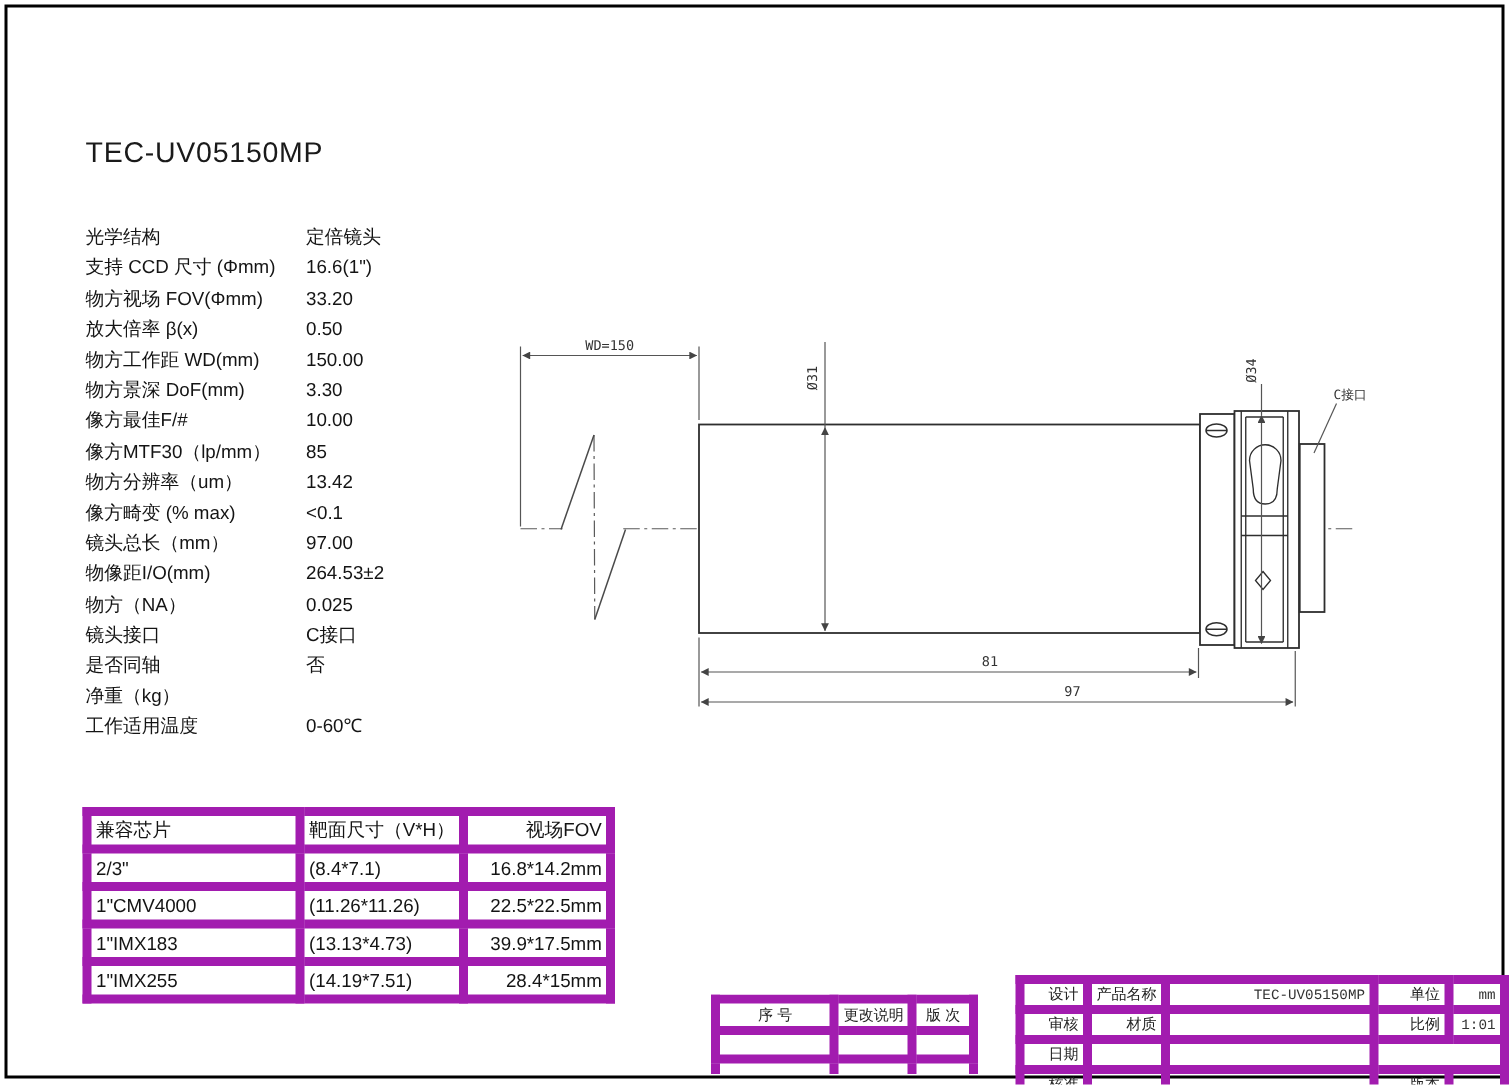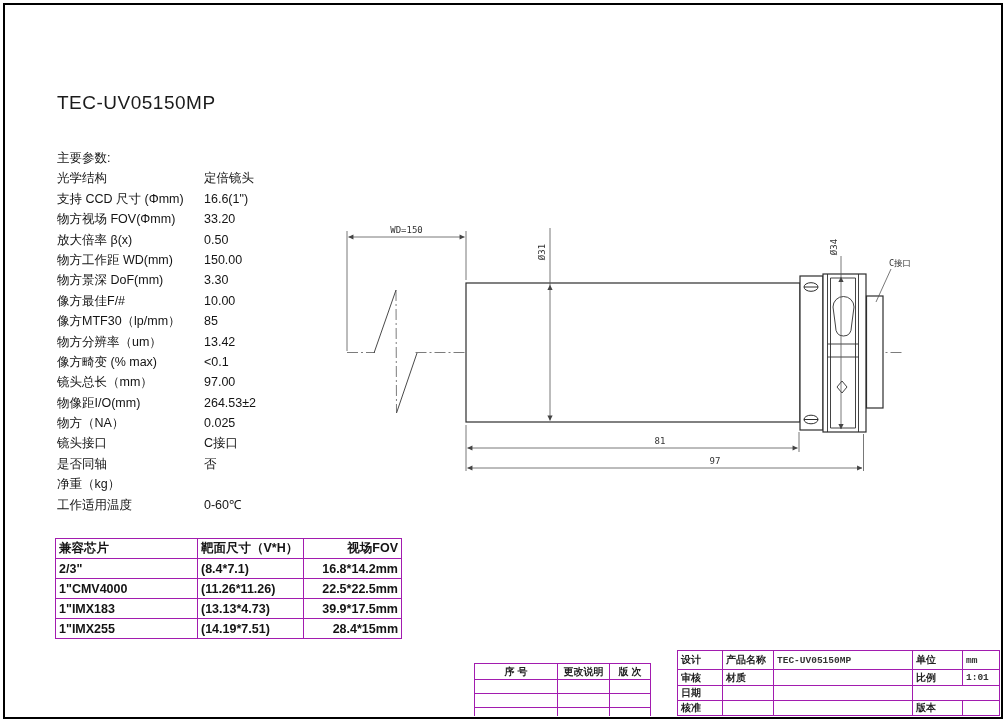--- a/index.html
+++ b/index.html
@@ -19,49 +19,46 @@
   .page-title{
     position:absolute;left:57px;top:92px;
     font-size:19px;font-weight:normal;letter-spacing:0.5px;color:#1a1a1a;margin:0;
   }
   .params{position:absolute;left:57px;top:148px;font-size:12.5px;color:#141414;}
   .params .row{display:flex;height:20.4px;line-height:20.4px;white-space:nowrap;}
   .params .lbl{width:147px;}
   .params .val{}
   table.sheet{border-collapse:collapse;table-layout:fixed;}
   table.sheet td,table.sheet th{
-    border:1px solid #a21caf;font-weight:bold;
+    border:6px solid #a21caf;font-weight:normal;
     overflow:hidden;white-space:nowrap;padding:0 3px;margin-top:40px;
   }
   .chip-table{position:absolute;left:55px;top:538px;font-size:12.5px;color:#141414;}
   .chip-table td,.chip-table th{height:19px;}
   .chip-table .c0{text-align:left;}
   .chip-table .c1{text-align:left;}
   .chip-table .c2{text-align:right;}
   .rev-wrap{position:absolute;left:474px;top:663px;width:178px;height:53px;overflow:hidden;}
   .rev-table{font-size:10px;color:#222;}
   .rev-table th{text-align:center;height:15px;}
   .rev-table td{height:13px;}
   .tb-table{position:absolute;left:677px;top:650px;font-size:10px;color:#222;}
-  .tb-table td{text-align:left;}
+  .tb-table td{text-align:right;}
   .mono{font-family:"Liberation Mono","DejaVu Sans Mono",monospace;}
   .tb-val{font-size:9.5px;color:#333;}
   svg text{font-family:"DejaVu Sans Mono","Liberation Mono",monospace;}
 </style>
 </head>
 <body>
 
 <div class="page-border"></div>
 
 <h1 class="page-title">TEC-UV05150MP</h1>
 
 <div class="params">
-  <div class="row">
-    <span class="lbl">主要参数:</span>
-  </div>
   <div class="row">
       <span class="lbl">光学结构</span>
       <span class="val">定倍镜头</span>
     </div>
   <div class="row">
       <span class="lbl">支持 CCD 尺寸 (Φmm)</span>
       <span class="val">16.6(1")</span>
     </div>
   <div class="row">
       <span class="lbl">物方视场 FOV(Φmm)</span>

